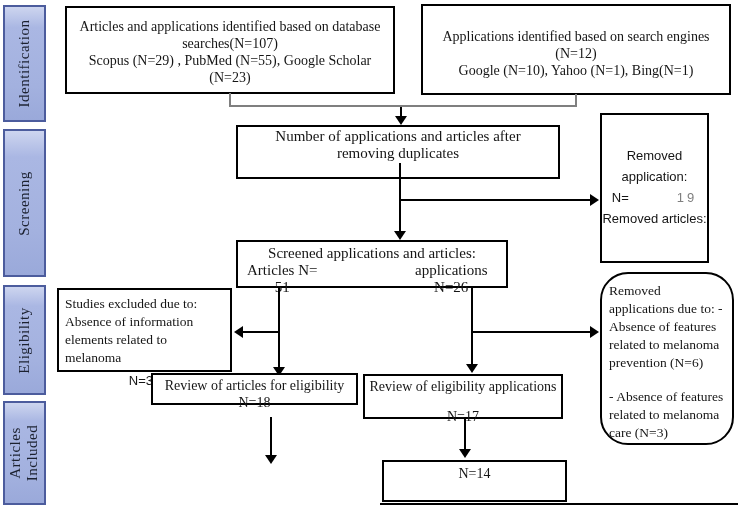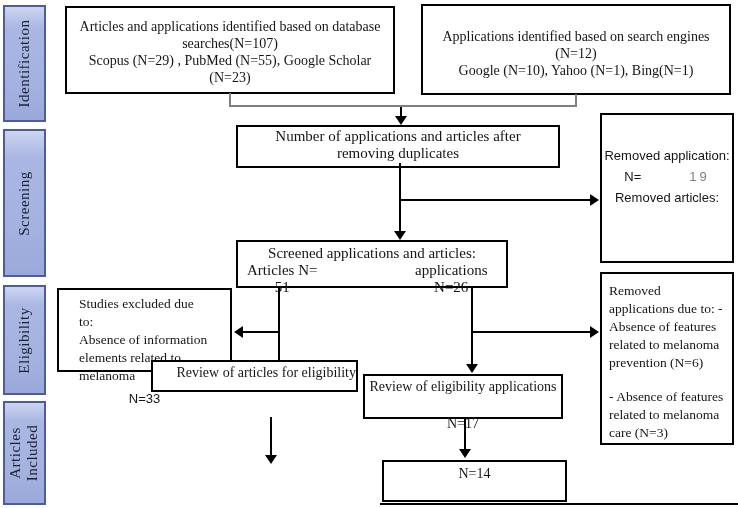--- a/index.html
+++ b/index.html
@@ -65,26 +65,26 @@
     <div>(N=12)</div>
     <div>Google (N=10), Yahoo (N=1), Bing(N=1)</div>
   </div>
 
   <div class="vline gray-line" style="left:229px;top:93px;width:2px;height:14px;"></div>
   <div class="vline gray-line" style="left:575px;top:94px;width:2px;height:13px;"></div>
   <div class="hline gray-line" style="left:229px;top:105px;width:348px;height:2px;"></div>
   <div class="vline" style="left:400px;top:107px;width:2px;height:11px;"></div>
   <div class="ah ah-down" style="left:395px;top:116px;"></div>
 
-  <div class="box center" style="left:236px;top:125px;width:324px;height:43px;font-size:15px;padding-top:1px;">
+  <div class="box center" style="left:236px;top:125px;width:324px;height:54px;font-size:15px;padding-top:1px;">
     <div>Number of applications and articles after</div>
     <div>removing duplicates</div>
   </div>
 
-  <div class="box center sans pad-top-lg" style="left:600px;top:113px;width:134px;height:150px;font-size:13px;line-height:21px;text-align:center;">
+  <div class="box center sans pad-top-lg" style="left:600px;top:113px;width:109px;height:150px;font-size:13px;line-height:21px;text-align:center;">
     <div>Removed application:</div>
     <div><span>N=</span><span class="muted-num">19</span></div>
     <div>Removed articles:</div>
   </div>
 
   <div class="vline" style="left:399px;top:163px;width:2px;height:70px;"></div>
   <div class="ah ah-down" style="left:394px;top:231px;"></div>
   <div class="hline" style="left:400px;top:199px;width:191px;height:2px;"></div>
   <div class="ah ah-right" style="left:590px;top:194px;"></div>
 
@@ -99,39 +99,40 @@
   <div class="vline" style="left:278px;top:288px;width:2px;height:81px;"></div>
   <div class="ah ah-down" style="left:273px;top:367px;"></div>
   <div class="hline" style="left:243px;top:331px;width:36px;height:2px;"></div>
   <div class="ah ah-left" style="left:234px;top:326px;"></div>
 
   <div class="vline" style="left:471px;top:288px;width:2px;height:78px;"></div>
   <div class="ah ah-down" style="left:466px;top:364px;"></div>
   <div class="hline" style="left:473px;top:331px;width:118px;height:2px;"></div>
   <div class="ah ah-right" style="left:590px;top:326px;"></div>
 
-  <div class="box leftalign" style="left:57px;top:288px;width:175px;height:84px;font-size:13.5px;line-height:18px;padding:5px 20px;">
+  <div class="box leftalign" style="left:57px;top:288px;width:175px;height:84px;font-size:13.5px;line-height:18px;padding:5px 6px;">
     <div>Studies excluded due to:</div>
     <div>Absence of information</div>
     <div>elements related to melanoma</div>
     <div class="center sans" style="font-size:13px;margin-top:5px;">N=33</div>
   </div>
 
-  <div class="box leftalign" style="left:600px;top:272px;width:134px;height:173px;font-size:13.5px;line-height:18px;padding:8px 7px;">
+  <div class="box leftalign" style="left:600px;top:272px;width:134px;height:173px;font-size:13.5px;line-height:18px;padding:8px 7px;border-radius:28px;">
     <div>Removed applications due to: -Absence of features related to melanoma prevention (N=6)</div>
     <div style="margin-top:16px;">- Absence of features related to melanoma care (N=3)</div>
   </div>
 
-  <div class="box center" style="left:151px;top:360px;width:207px;height:32px;padding-top:2px;text-align:right;">
+  <div class="box center" style="left:151px;top:373px;width:207px;height:32px;padding-top:2px;">
     <div>Review of articles  for eligibility</div>
+    <div>N=18</div>
   </div>
 
   <div class="box center" style="left:363px;top:374px;width:200px;height:45px;padding-top:2px;">
     <div>Review of eligibility  applications</div>
-    <div style="margin-top:20px;">N=17</div>
+    <div style="margin-top:13px;">N=17</div>
   </div>
 
   <div class="vline" style="left:270px;top:417px;width:2px;height:40px;"></div>
   <div class="ah ah-down" style="left:265px;top:455px;"></div>
 
   <div class="vline" style="left:464px;top:419px;width:2px;height:32px;"></div>
   <div class="ah ah-down" style="left:459px;top:449px;"></div>
 
   <div class="box center" style="left:382px;top:460px;width:185px;height:42px;padding-top:3px;">
     <div>N=14</div>

